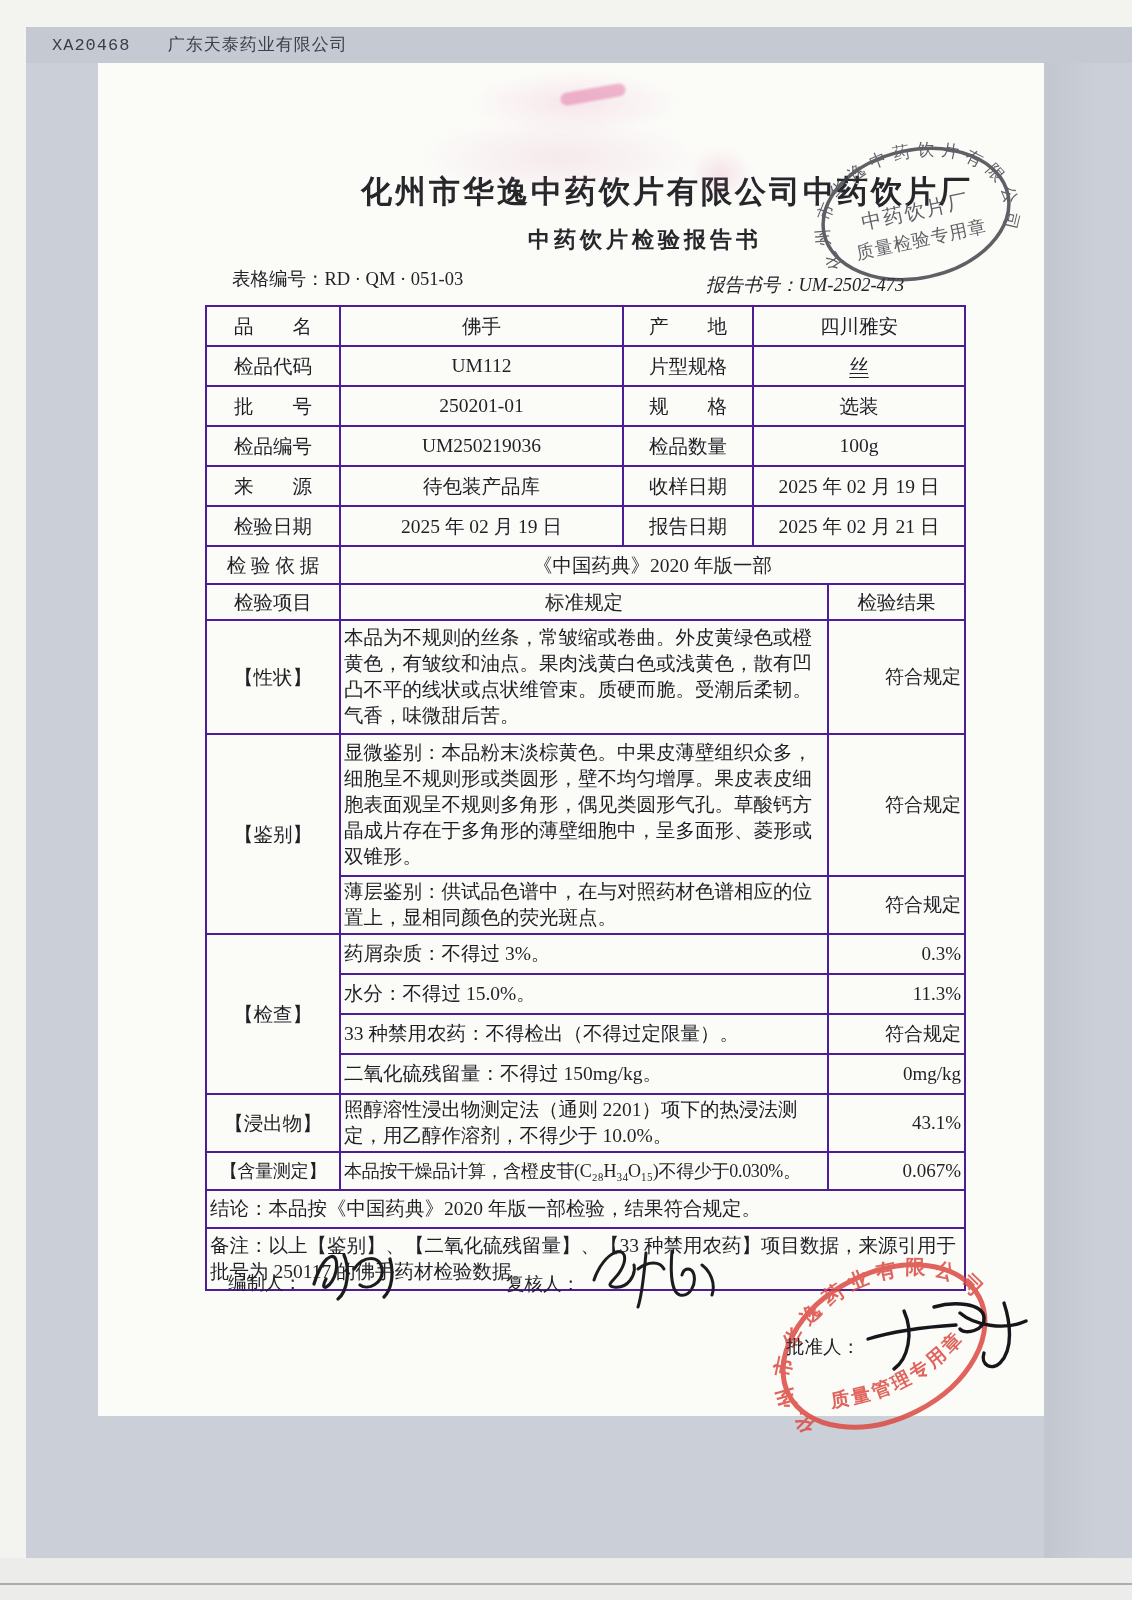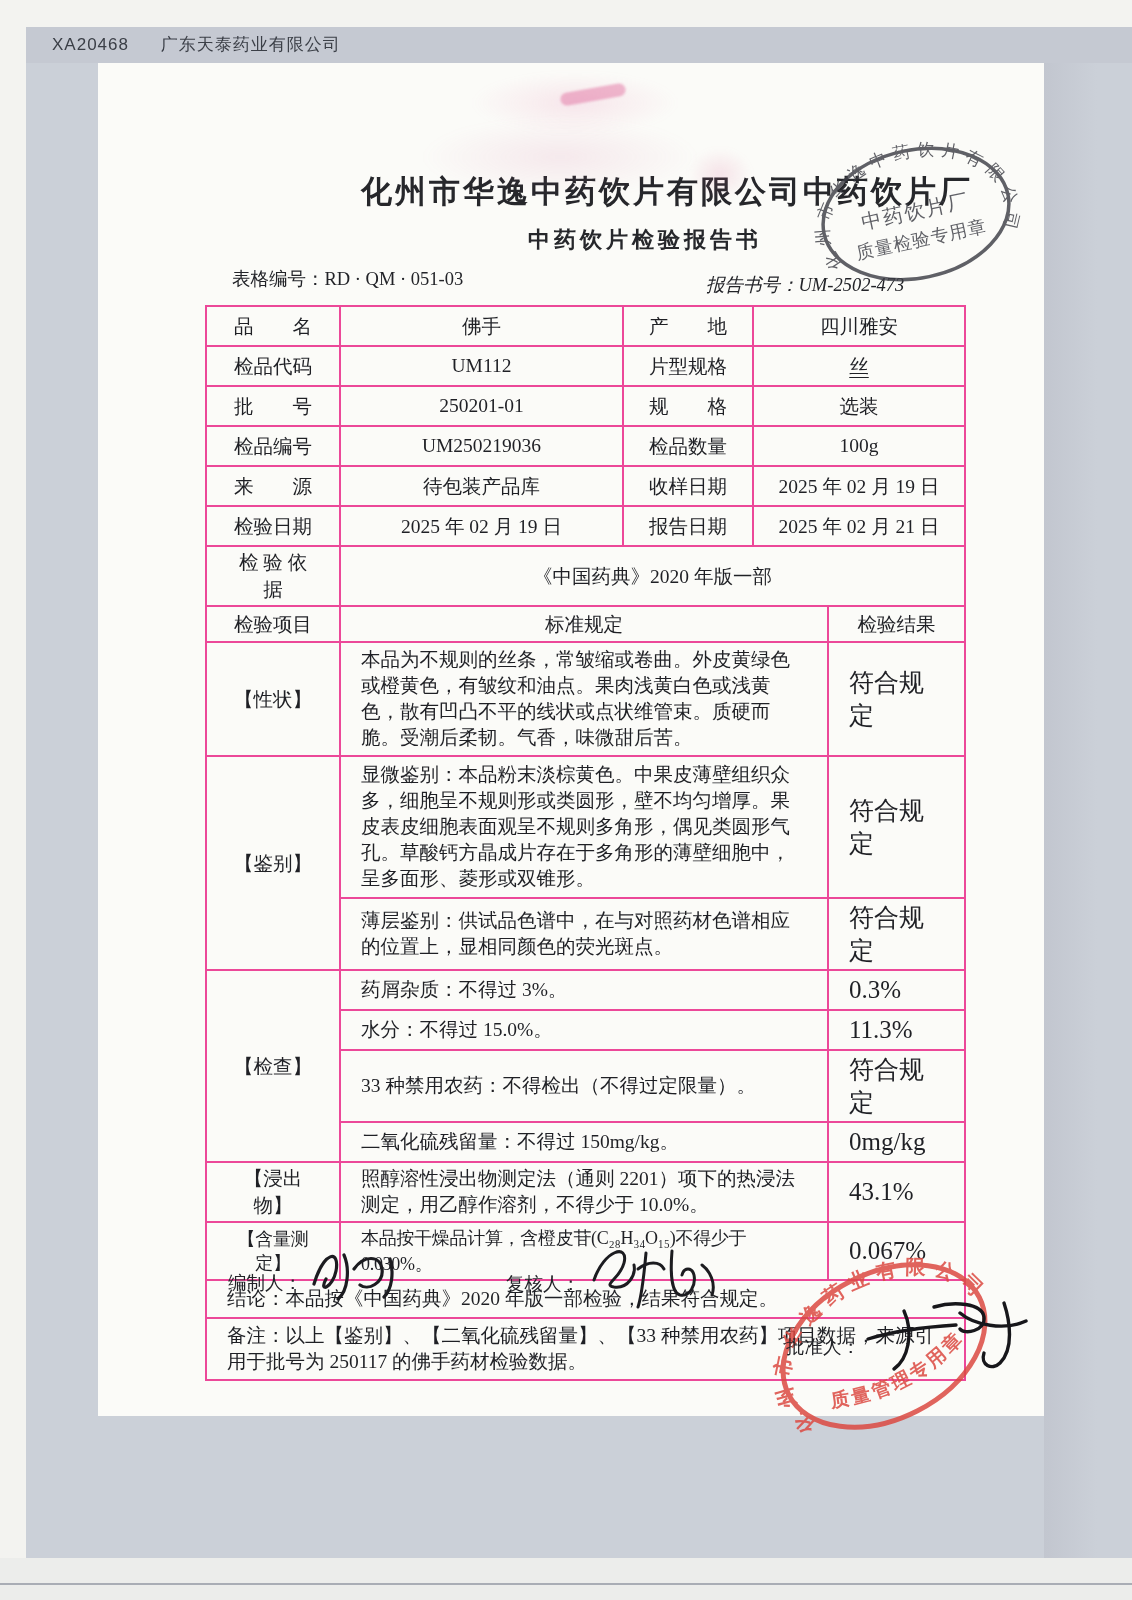--- a/index.html
+++ b/index.html
@@ -5,48 +5,48 @@
   html,body{margin:0;padding:0;}
   body{
     position:relative;width:1132px;height:1600px;overflow:hidden;
     background:#cbd0d8;
     font-family:"Liberation Serif", serif;
     color:#202126;
   }
   .strip-left{position:absolute;left:0;top:0;width:26px;height:1600px;background:#f3f3f0;}
   .strip-top{position:absolute;left:0;top:0;width:1132px;height:27px;background:#f3f3f0;}
   .scan-band{position:absolute;left:26px;top:27px;width:1106px;height:36px;background:#c5c9d2;}
-  .scan-header{position:absolute;left:52px;top:33px;font-family:Liberation Sans, sans-serif;
+  .scan-header{position:absolute;left:52px;top:33px;font-family:Liberation Mono, monospace;
     font-size:17px;color:#3b3f47;letter-spacing:1px;z-index:2;}
   .scan-header .code{margin-right:26px;}
   .paper{position:absolute;left:98px;top:63px;width:946px;height:1353px;background:#fbfbf8;z-index:1;}
   .edge-shadow{position:absolute;left:1044px;top:63px;width:88px;height:1495px;
     background:linear-gradient(90deg,#c2c6cf 0%,#cbd0d8 60%);}
   .bottom-band{position:absolute;left:0;top:1558px;width:1132px;height:42px;background:#ecedeb;}
   .bottom-line{position:absolute;left:0;top:1583px;width:1132px;height:2px;background:#a9adb5;}
 
   .t-company{position:absolute;top:108px;left:50%;transform:translateX(calc(-50% + 96px));
     white-space:nowrap;font-family:"Liberation Sans",sans-serif;font-weight:600;
     font-size:31px;letter-spacing:3px;color:#26272b;}
   .t-report{position:absolute;top:162px;left:50%;transform:translateX(calc(-50% + 74px));
     white-space:nowrap;font-family:"Liberation Sans",sans-serif;font-weight:600;
     font-size:22px;letter-spacing:4px;color:#26272b;}
   .meta{position:absolute;top:203px;left:0;width:946px;font-size:18.5px;color:#222328;}
   .meta .form-no{position:absolute;left:134px;top:0;white-space:nowrap;}
   .meta .report-no{position:absolute;left:608px;top:6px;white-space:nowrap;font-style:italic;}
 
   table.report{position:absolute;left:107px;top:242px;width:759px;border-collapse:collapse;
     table-layout:fixed;font-size:19.5px;color:#1f2025;}
-  table.report td{border:2px solid #ec4899;vertical-align:middle;padding:2px 20px;
+  table.report td{border:2px solid #4c1d95;vertical-align:middle;padding:2px 3px;
     overflow:hidden;}
   td.lbl{text-align:center;}
   td.val{text-align:center;}
   td.head{text-align:center;font-size:19.5px;}
   td.spec{text-align:left;padding:5px 10px;line-height:26px;}
-  td.res{text-align:left;font-size:25px;}
+  td.res{text-align:right;font-size:19px;}
   td.concl{text-align:left;padding:6px 10px;line-height:26px;}
   td.tight{font-size:18px;letter-spacing:-0.3px;}
   .underline{text-decoration:underline;text-underline-offset:4px;}
   tr.h38>td{height:34px;} tr.h36>td{height:32px;} tr.h34>td{height:30px;}
   tr.hxz>td{height:108px;} tr.hja>td{height:136px;} tr.hjb>td{height:46px;}
   tr.hjc>td{height:52px;} tr.hhl>td{height:32px;} tr.hc>td{height:34px;} tr.hr>td{height:56px;}
 
   .sig{position:absolute;display:flex;align-items:center;z-index:5;font-size:18.5px;
     color:#222328;white-space:nowrap;}
   .sig svg{margin-left:4px;margin-top:-16px;}

